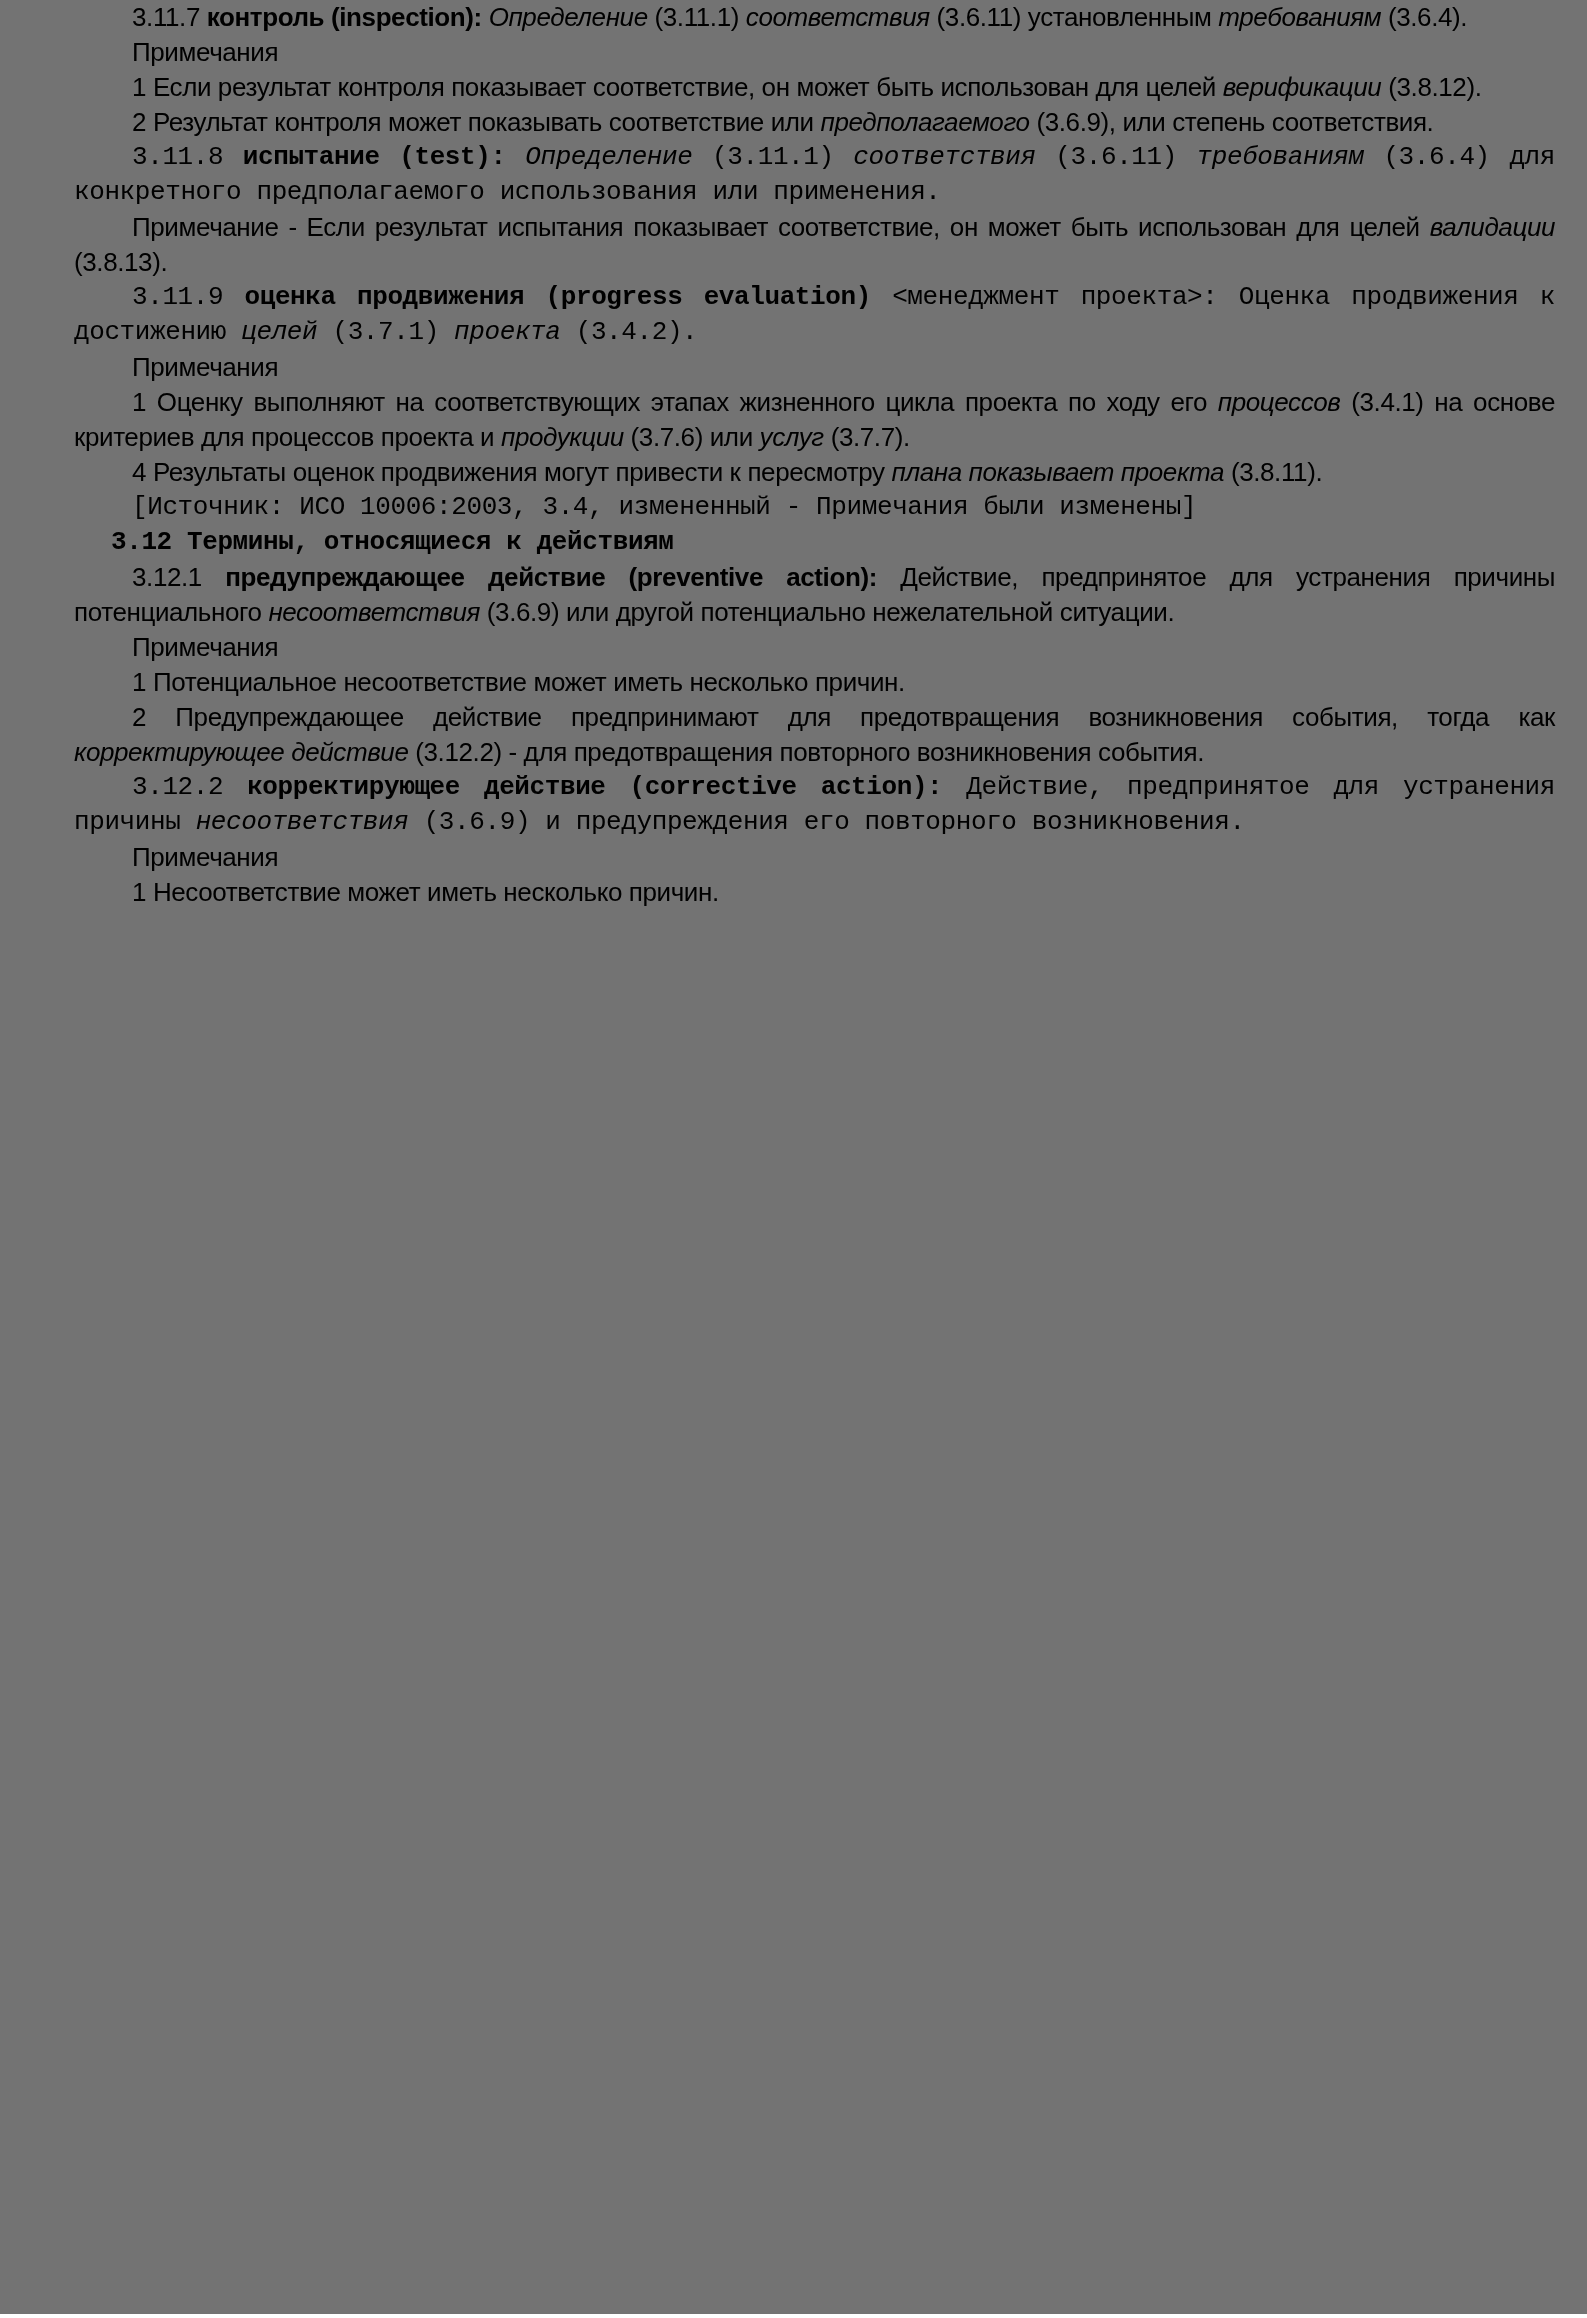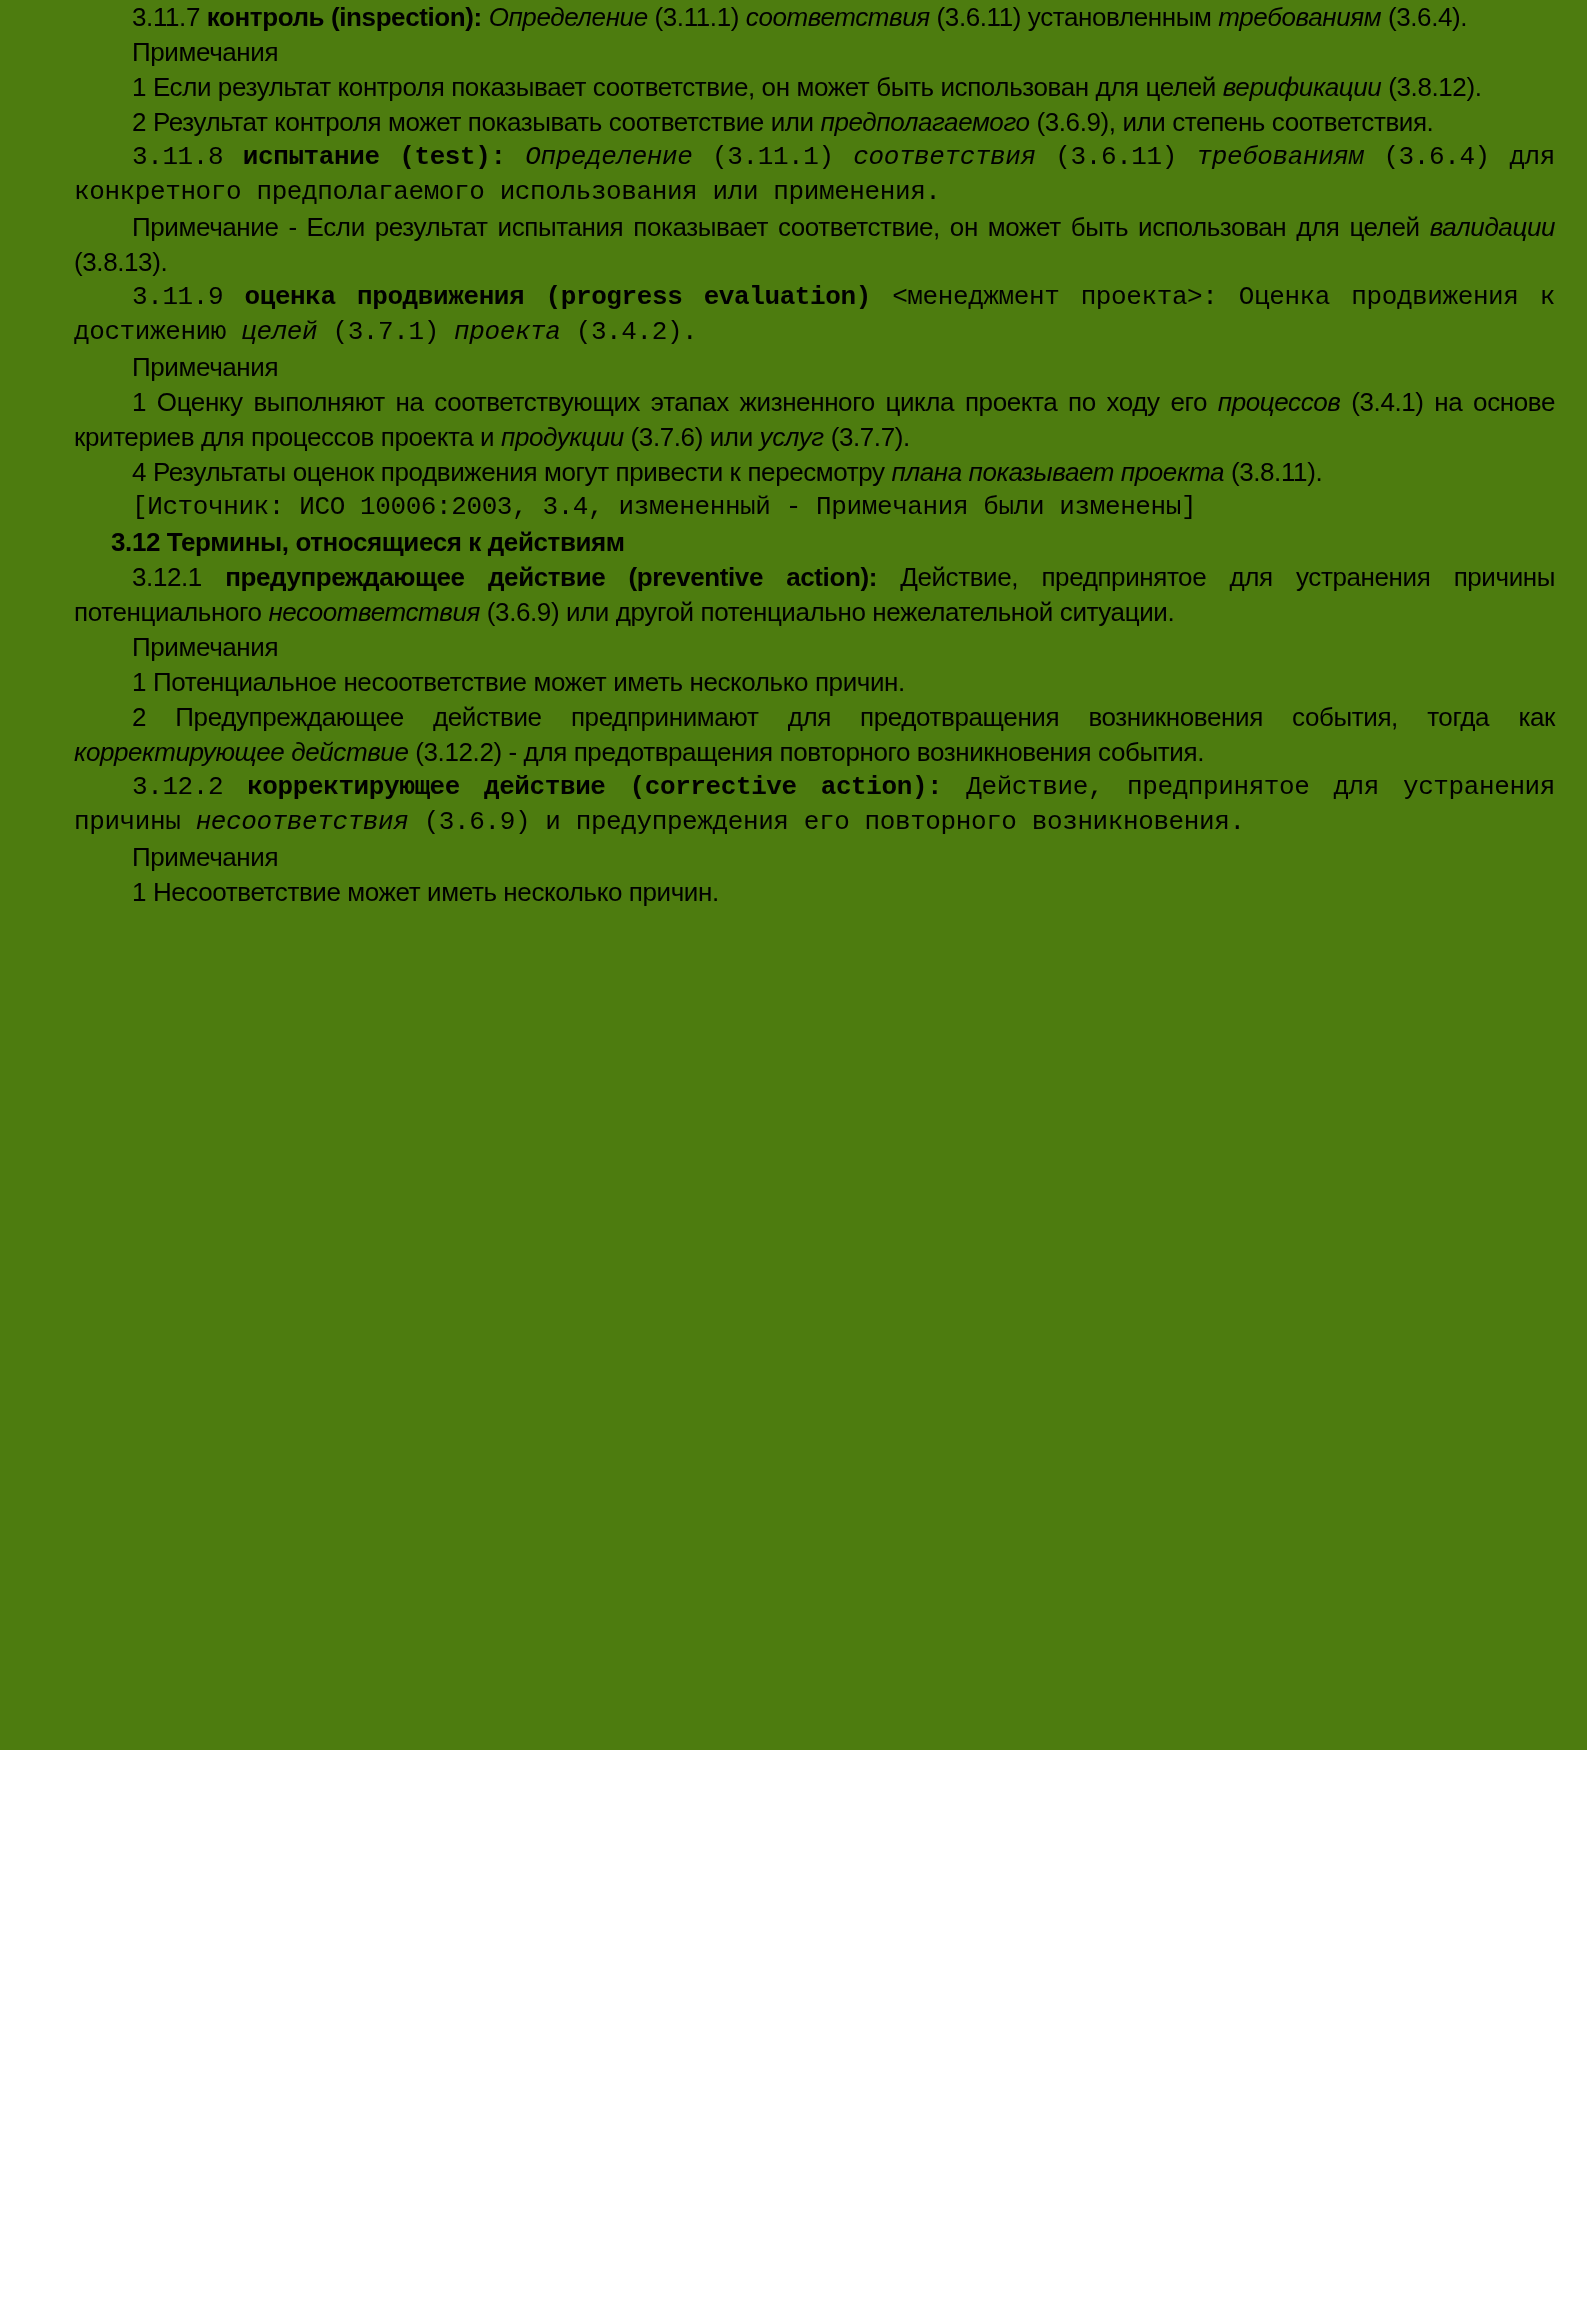--- a/index.html
+++ b/index.html
@@ -3,22 +3,22 @@
 <meta charset="utf-8">
 <style>
   html, body {
     margin: 0;
     padding: 0;
     background: #ffffff;
   }
   .page {
     position: relative;
     width: 1588px;
-    height: 1750px;
-    background: #4d7c0f;
+    height: 2314px;
+    background: #737373;
     color: #000000;
     font-family: "Liberation Sans", sans-serif;
     font-size: 26px;
     line-height: 35px;
     letter-spacing: -0.4px;
     overflow: hidden;
   }
   .doc-body {
     padding-left: 74px;
     padding-right: 33px;
@@ -29,21 +29,21 @@
     text-indent: 58px;
   }
   p.para.heading {
     font-weight: bold;
     text-indent: 37px;
     text-align: left;
   }
   .sp-first   { margin-top: 40px; }
   .sp-note    { margin-top: 43px; }
   .sp-section { margin-top: 115px; font-family: Liberation Mono, monospace; }
-  .sp-heading { margin-top: 128px; }
+  .sp-heading { margin-top: 128px; font-family: Liberation Mono, monospace; }
   .sp-tight   { margin-top: 5.7px; }
   span.b { font-weight: bold; }
   span.i { font-style: italic; }
 </style>
 </head>
 <body>
 
 <div class="page">
   <div class="doc-body">
       <p class="para sp-first"><span class="">3.11.7 </span><span class="b ">контроль (inspection): </span><span class="i">Определение </span><span class="">(3.11.1) </span><span class="i">соответствия </span><span class="">(3.6.11) установленным </span><span class="i">требованиям </span><span class="">(3.6.4).</span></p>

